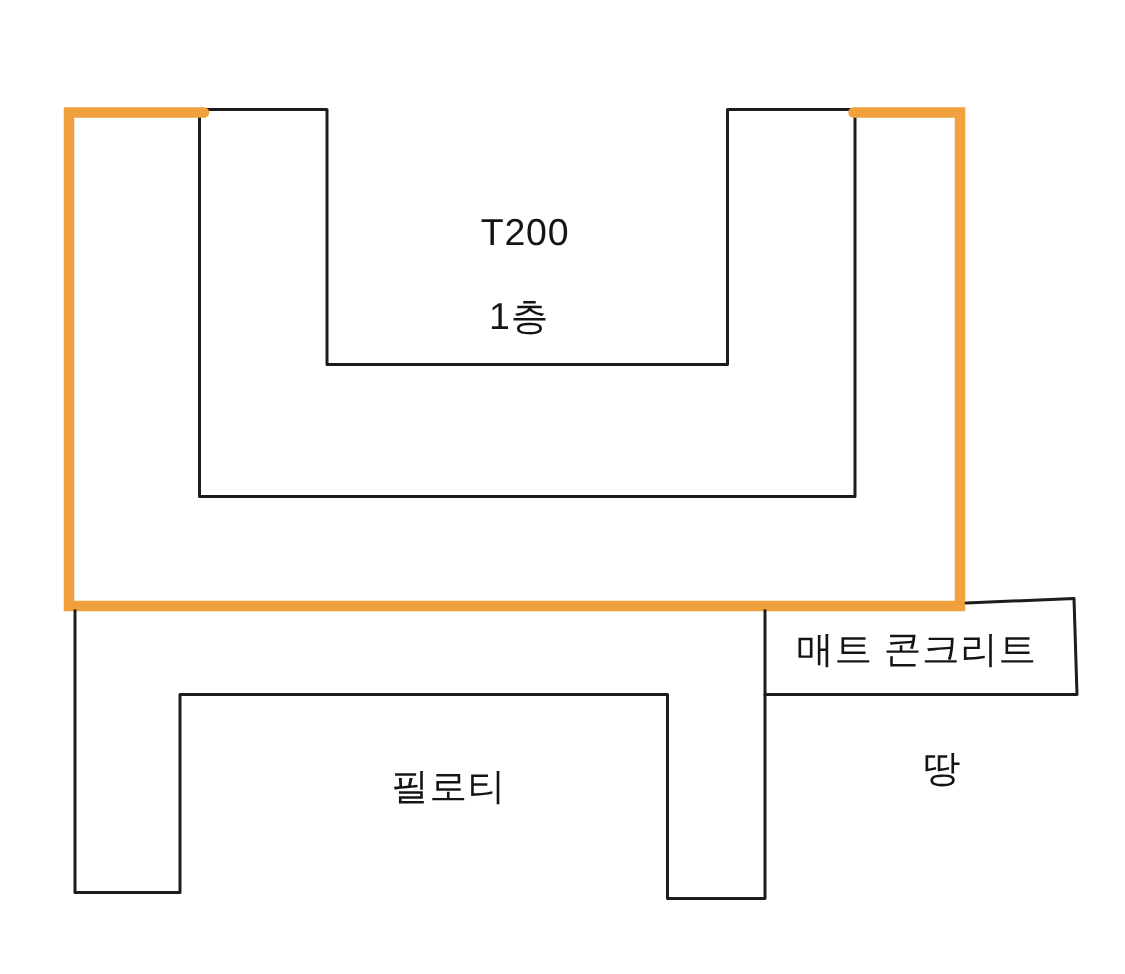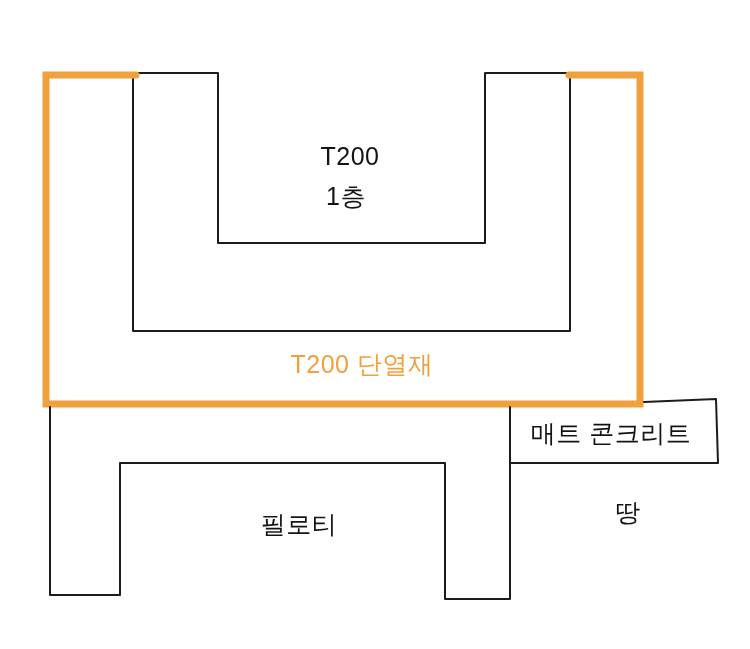--- a/index.html
+++ b/index.html
@@ -57,24 +57,23 @@
 
     <path class="orange-line" d="M136,75 H46 V404 H640 V75 H569"></path>
 
     <path class="black-line" d="M50,407 V595 H120 V463 H445 V599 H510 V407"></path>
 
     <path class="black-line" d="M644,402 L716,399 L718,463 L510,463"></path>
   </svg>
 
   <div class="label" style="left:350px; top:156px">T200</div>
 
-  <div class="label" style="left:346px; top:196px">1층</div>
+  <div class="label" style="left:346px; top:211px">1층</div>
 
 
-  <div class="label orange" style="left:362px; top:364px">T200 단열재</div>
 
 
   <div class="label" style="left:299px; top:524px">필로티</div>
 
   <div class="label" style="left:611px; top:433px">매트 콘크리트</div>
 
   <div class="label" style="left:628px; top:512px">땅</div>
 
 </div>
 

